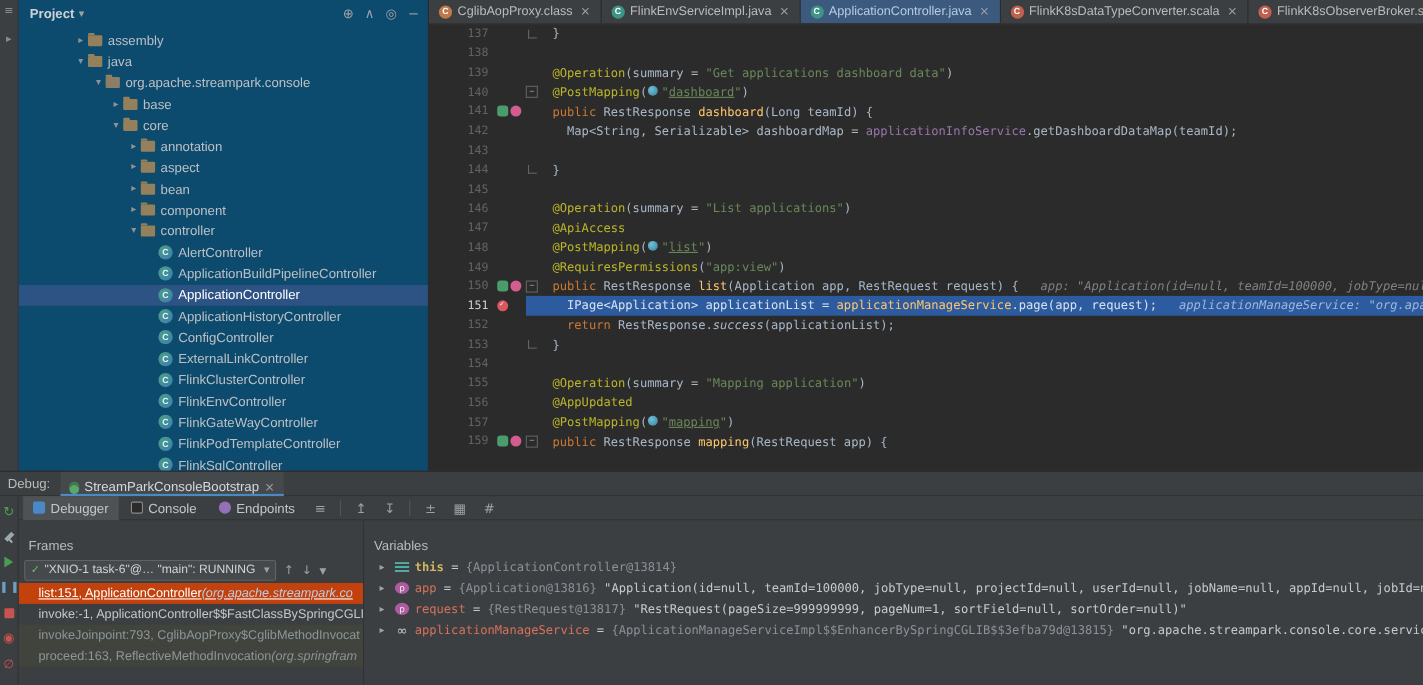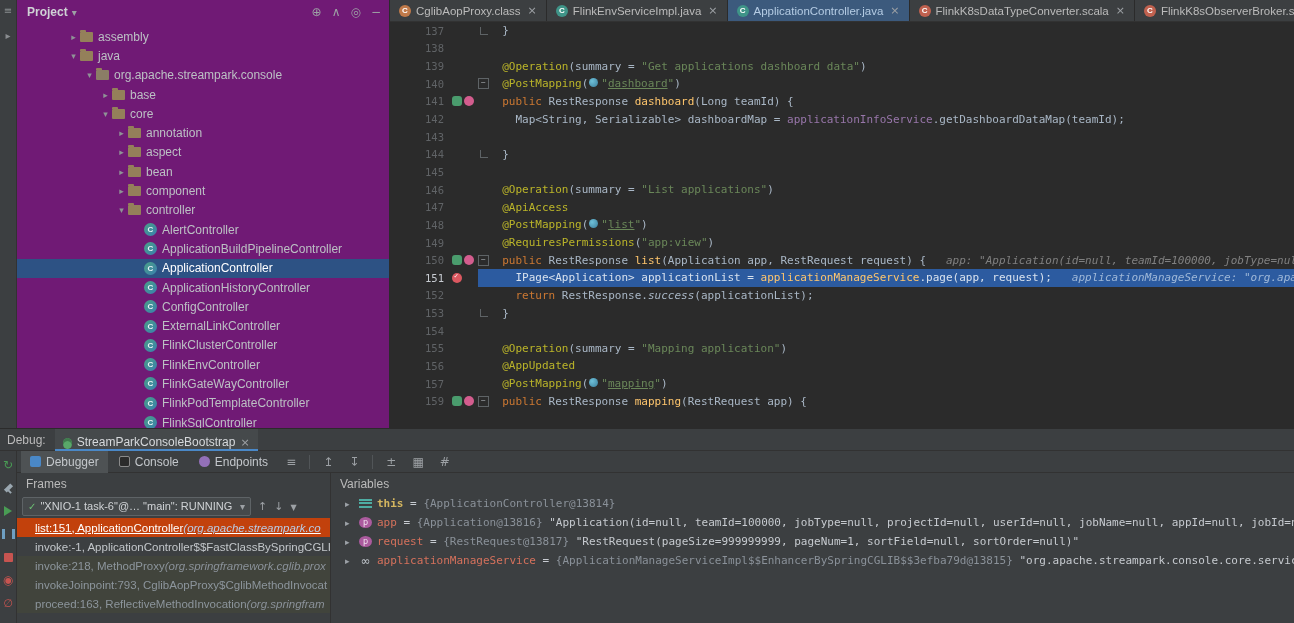--- a/index.html
+++ b/index.html
@@ -7,21 +7,21 @@
     font-family:"Liberation Sans","DejaVu Sans",sans-serif;font-size:12px;color:#bbbbbb;}
   .app{display:flex;flex-direction:column;width:1294px;height:623px;}
   .top{display:flex;height:428px;min-height:428px;}
   .icon{font-family:"DejaVu Sans",sans-serif;font-style:normal;}
 
   
   .stripe{width:17px;background:#3c3f41;border-right:1px solid #323232;display:flex;flex-direction:column;align-items:center;padding-top:5px;gap:14px;}
   .stripe .icon{color:#8a8d90;font-size:10px;}
 
   
-  .project{width:373px;background:#701a75;border-right:1px solid #2b2b2b;display:flex;flex-direction:column;}
+  .project{width:373px;background:#0c4a6e;border-right:1px solid #2b2b2b;display:flex;flex-direction:column;}
   .project-header{height:24px;min-height:24px;display:flex;align-items:center;padding:0 8px 0 10px;color:#cfd2d5;}
   .ph-title{font-weight:bold;}
   .ph-caret::before{content:"▾";} .ph-caret{margin-left:4px;color:#9da1a5;font-size:10px;}
   .ph-spacer{flex:1;}
   .ph-ic{color:#9da1a5;margin-left:10px;font-size:12px;cursor:default;}
   .tree{flex:1;overflow:hidden;padding-top:3px;}
   .tree-row{height:19.3px;display:flex;align-items:center;white-space:nowrap;color:#bcc0c4;}
   .tree-row.selected{background:#2d5284;color:#ffffff;}
   .chev{width:13px;color:#8f9396;font-size:9px;text-align:center;font-family:"DejaVu Sans",sans-serif;}
   .ticon{width:16px;display:flex;justify-content:center;align-items:center;margin-right:5px;}
@@ -85,21 +85,21 @@
   .dtab{display:flex;align-items:center;gap:5px;padding:0 9px;height:22px;color:#c3c7cb;}
   .dtab.selected{background:#4e5254;}
   .dtab-icon{width:11px;height:11px;min-width:11px;border-radius:2px;}
   .dti-debugger{background:#4a88c7;}
   .dti-console{background:#2b2b2b;border:1px solid #8a8a8a;}
   .dti-endpoints{background:#9370b8;border-radius:50%;}
   .tbi{color:#9da1a5;font-size:12px;margin:0 7px;}
   .tsep{width:1px;height:14px;background:#515558;margin:0 4px;}
   .dbody{flex:1;display:flex;min-height:0;}
   .frames{width:314px;min-width:314px;border-right:1px solid #323232;display:flex;flex-direction:column;}
-  .panel-title{height:21px;min-height:21px;display:flex;align-items:center;padding-left:9px;color:#bbbbbb;}
+  .panel-title{height:21px;min-height:21px;display:flex;align-items:center;padding-left:9px;color:#bbbbbb;margin-top:12px;}
   .thread-row{height:24px;min-height:24px;display:flex;align-items:center;padding:0 5px;gap:7px;}
   .thread-select{width:229px;height:19px;background:#45494b;border:1px solid #5e6366;border-radius:2px;display:flex;align-items:center;padding:0 5px;gap:4px;font-size:11px;color:#d0d3d6;white-space:nowrap;overflow:hidden;}
   .check-icon::before{content:"✓";} .check-icon{color:#6cbe73;font-size:10px;}
   .ts-caret::before{content:"▾";} .ts-caret{margin-left:auto;color:#9da1a5;font-size:10px;}
   .fr-icon{color:#9da1a5;font-size:11px;}
   .fr-up::before{content:"↑";} .fr-down::before{content:"↓";} .fr-filter::before{content:"▼";font-size:8px;}
   .frame-list{flex:1;overflow:hidden;}
   .frow{height:19px;display:flex;align-items:center;padding-left:18px;white-space:nowrap;overflow:hidden;font-size:11.5px;color:#c3c7cb;}
   .frow.selected{background:#c2410c;color:#ffffff;text-decoration:underline;}
   .frow.library{background:#41443c;color:#8c959c;}
@@ -481,24 +481,20 @@
             <div class="frame-list" id="frameList">
                 <div class="frow selected">
     <span class="fmain">list:151, ApplicationController </span>
     <span class="fpkg">(org.apache.streampark.co</span>
   </div>
                 <div class="frow">
     <span class="fmain">invoke:-1, ApplicationController$$FastClassBySpringCGLI</span>
     <span class="fpkg"></span>
   </div>
                 <div class="frow library">
-    <span class="fmain">invoke:218, MethodProxy </span>
-    <span class="fpkg">(org.springframework.cglib.prox</span>
-  </div>
-                <div class="frow library">
     <span class="fmain">invokeJoinpoint:793, CglibAopProxy$CglibMethodInvocat</span>
     <span class="fpkg"></span>
   </div>
                 <div class="frow library">
     <span class="fmain">proceed:163, ReflectiveMethodInvocation </span>
     <span class="fpkg">(org.springfram</span>
   </div>
               </div>
           </div>
           <div class="vars">

